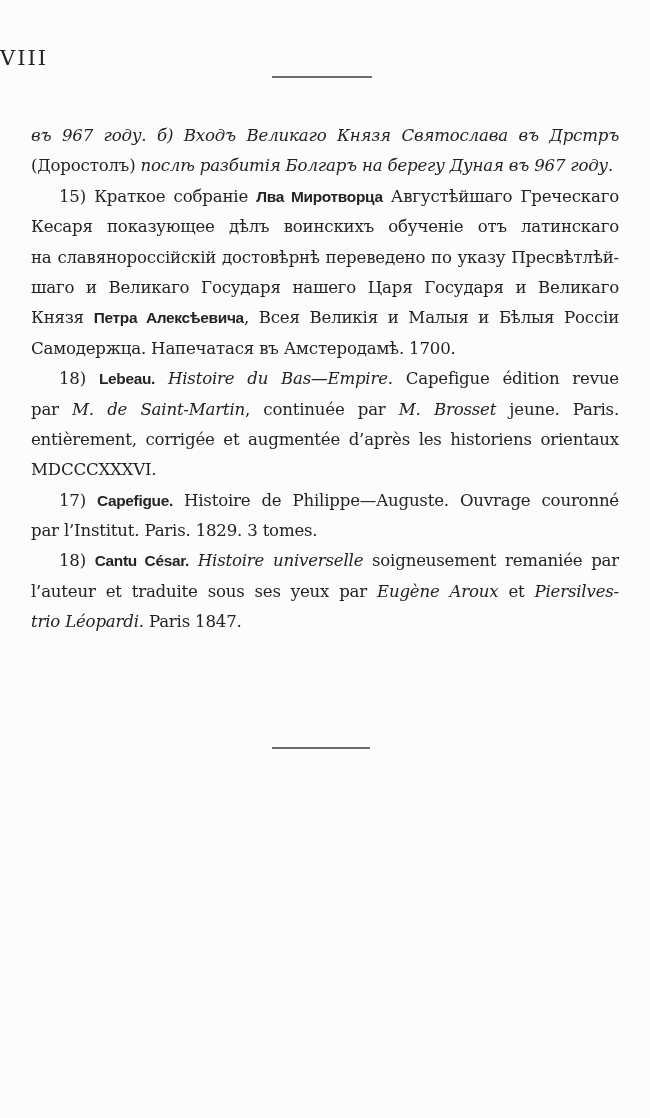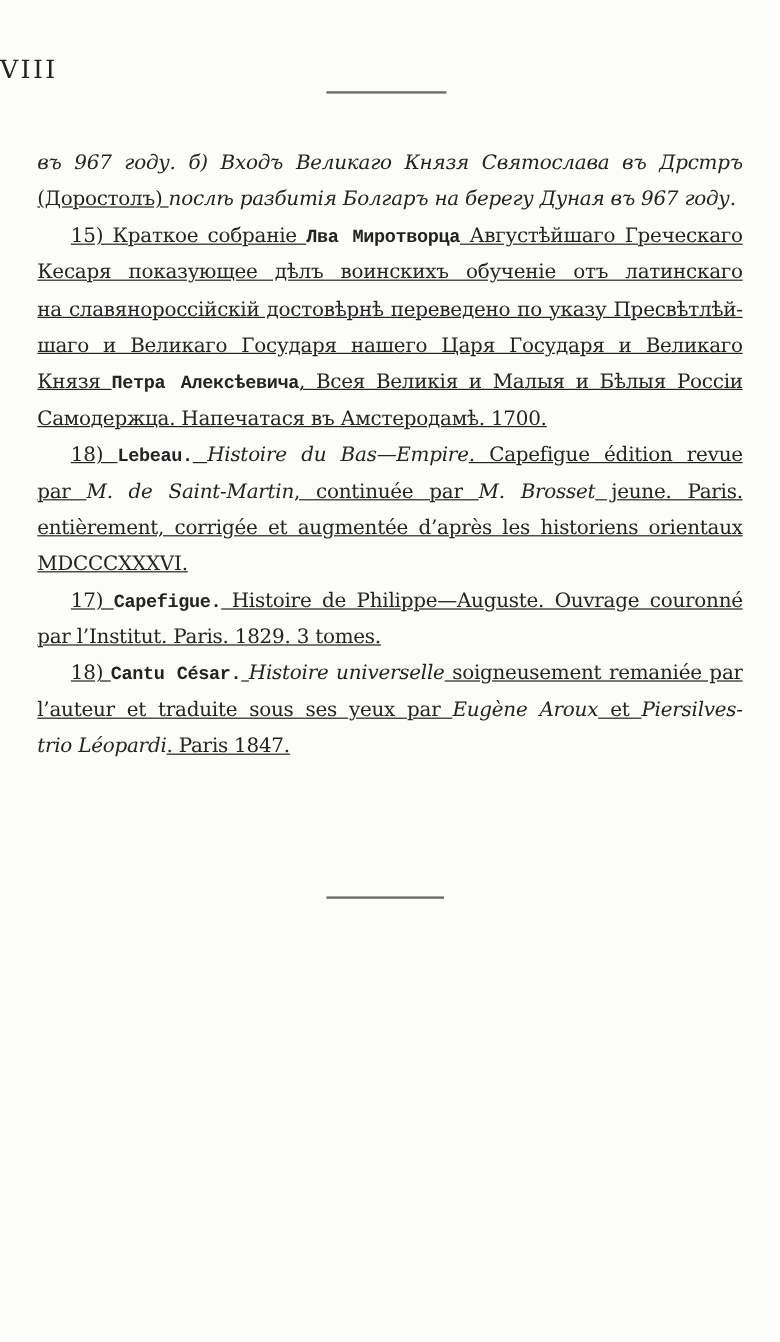--- a/index.html
+++ b/index.html
@@ -58,27 +58,26 @@
   }
   .line.last {
     text-align-last: left;
   }
   .line.indent {
     text-indent: 28px;
   }
   .seg-r {
     font-style: normal;
     font-weight: normal;
-    text-decoration: underline;
   }
   .seg-i {
     font-style: italic;
   }
   .seg-b {
-    font-family: Liberation Mono, monospace;
+    font-family: Liberation Sans, sans-serif;
     font-weight: 700;
     font-size: 0.93em;
     letter-spacing: -0.3px;
   }
 </style>
 </head>
 <body style="--paper: #fcfcfa; --ink: #232323; --rule: #6e6e6e;">
 
 <div class="page-number">VIII</div>
 

